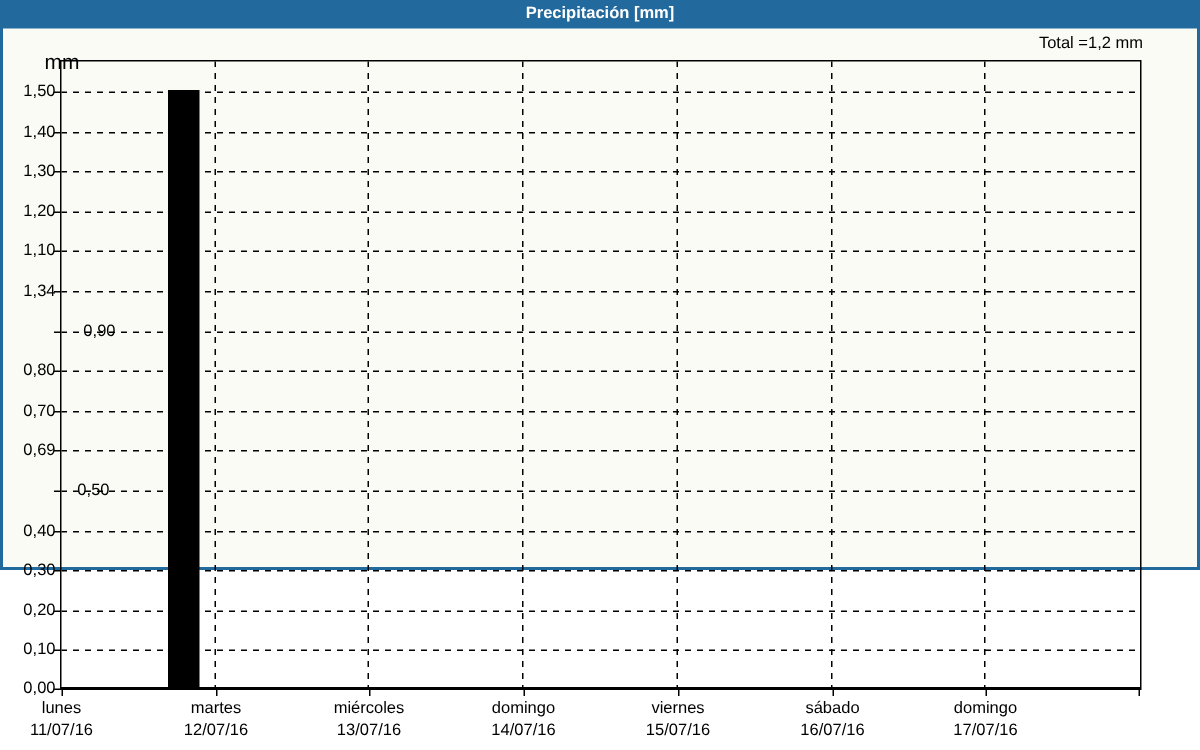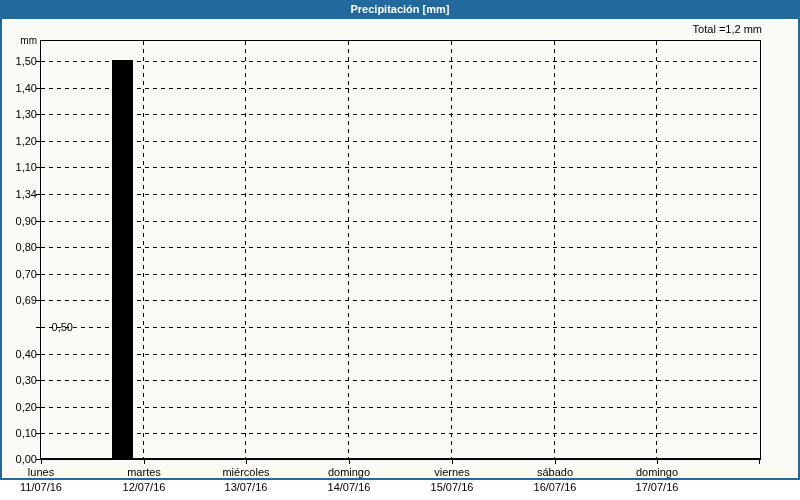--- a/index.html
+++ b/index.html
@@ -3,21 +3,21 @@
 <meta charset="utf-8">
 <style>
   html, body {
     margin: 0; padding: 0;
     width: 800px; height: 500px;
     overflow: hidden;
     font-family: "Liberation Sans", sans-serif;
   }
   #frame {
     position: relative;
-    width: 800px; height: 480px;
+    width: 800px; height: 380px;
     box-sizing: border-box;
     border: 2px solid #14532d;
     background: #fbfbf6;
   }
   #titlebar {
     position: absolute;
     top: -2px; left: -2px;
     width: 800px; height: 19px;
     background: #226a9d;
     color: #ffffff;
@@ -29,22 +29,22 @@
   #total-label {
     position: absolute;
     top: 21px; right: 36px;
     font-size: 11px;
     color: #000000;
     line-height: 13px;
     white-space: nowrap;
   }
   #y-unit {
     position: absolute;
-    top: 33px; left: 0; width: 35px;
-    font-size: 10px;
+    top: 33px; left: 16px; width: 35px;
+    font-size: 14px;
     color: #000000;
     text-align: right;
     line-height: 12px;
   }
   #plot {
     position: absolute;
     left: 38px; top: 38px;
     width: 721px; height: 420px;
     box-sizing: border-box;
     border: 1px solid #000000;
@@ -132,21 +132,21 @@
       <div class="y-tick-label" style="top: 80px;">1,40</div>
       <div class="y-tick-mark" style="top: 86px;"></div>
       <div class="y-tick-label" style="top: 106px;">1,30</div>
       <div class="y-tick-mark" style="top: 112px;"></div>
       <div class="y-tick-label" style="top: 133px;">1,20</div>
       <div class="y-tick-mark" style="top: 139px;"></div>
       <div class="y-tick-label" style="top: 159px;">1,10</div>
       <div class="y-tick-mark" style="top: 165px;"></div>
       <div class="y-tick-label" style="top: 186px;">1,34</div>
       <div class="y-tick-mark" style="top: 192px;"></div>
-      <div class="y-tick-label" style="top: 213px;">0,90</div>
+      <div class="y-tick-label" style="top: 213px; margin-left: 40px;">0,90</div>
       <div class="y-tick-mark" style="top: 219px;"></div>
       <div class="y-tick-label" style="top: 239px;">0,80</div>
       <div class="y-tick-mark" style="top: 245px;"></div>
       <div class="y-tick-label" style="top: 266px;">0,70</div>
       <div class="y-tick-mark" style="top: 272px;"></div>
       <div class="y-tick-label" style="top: 292px;">0,69</div>
       <div class="y-tick-mark" style="top: 298px;"></div>
       <div class="y-tick-label" style="top: 319px; padding-left: 36px;">0,50</div>
       <div class="y-tick-mark" style="top: 325px;"></div>
       <div class="y-tick-label" style="top: 346px;">0,40</div>

